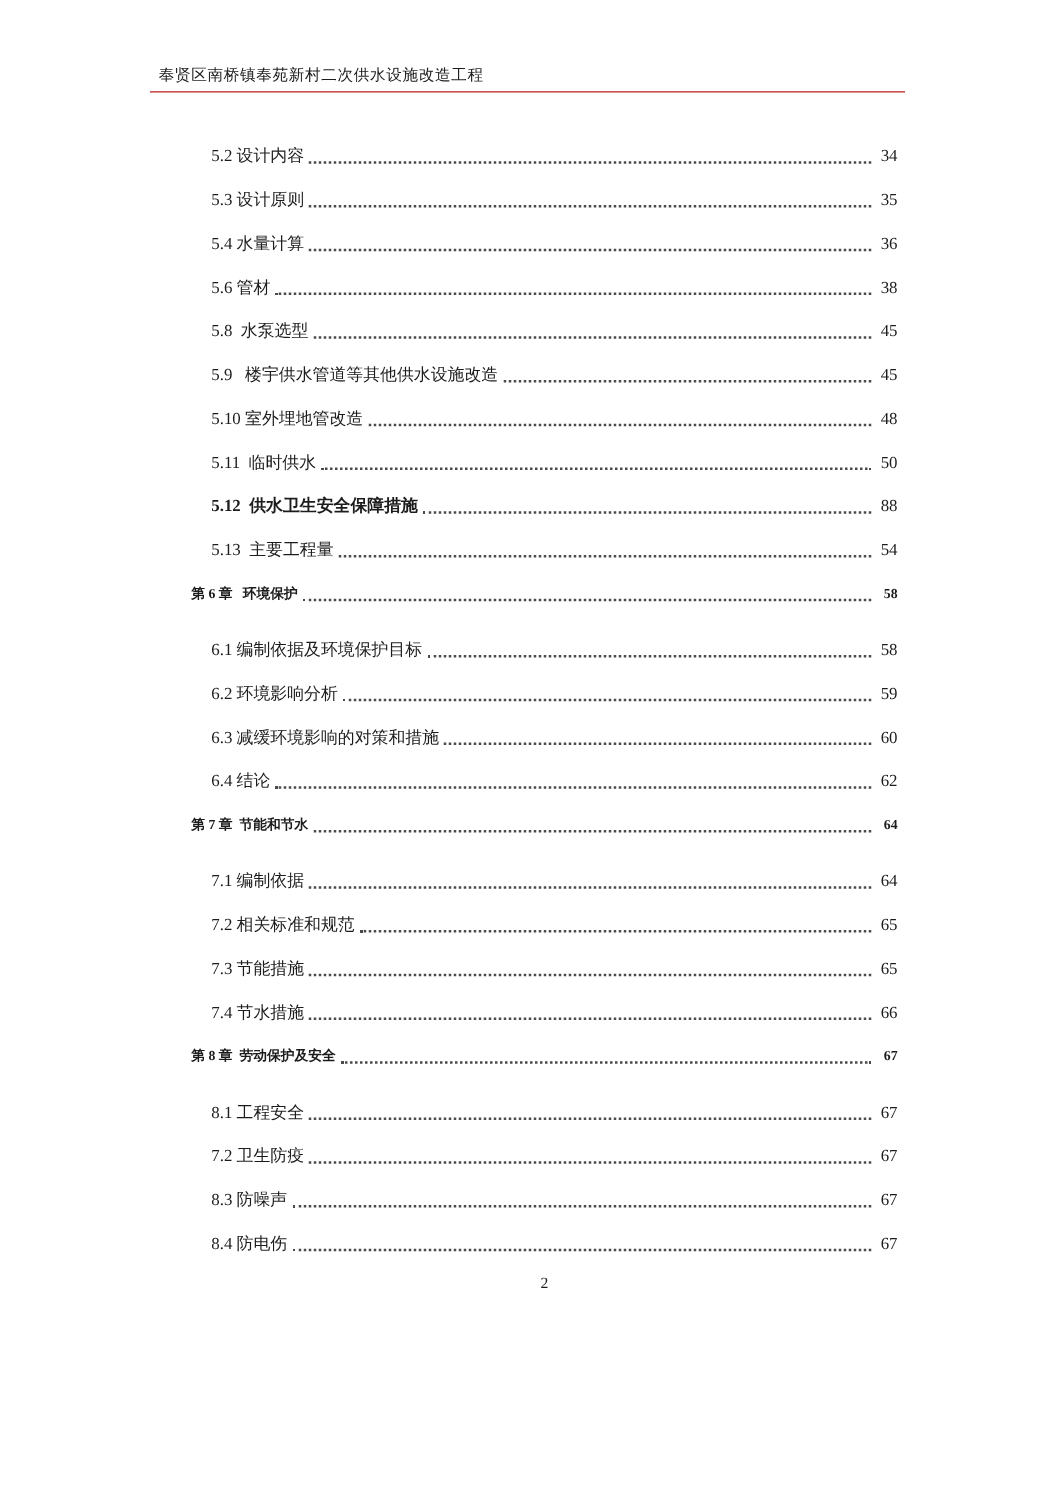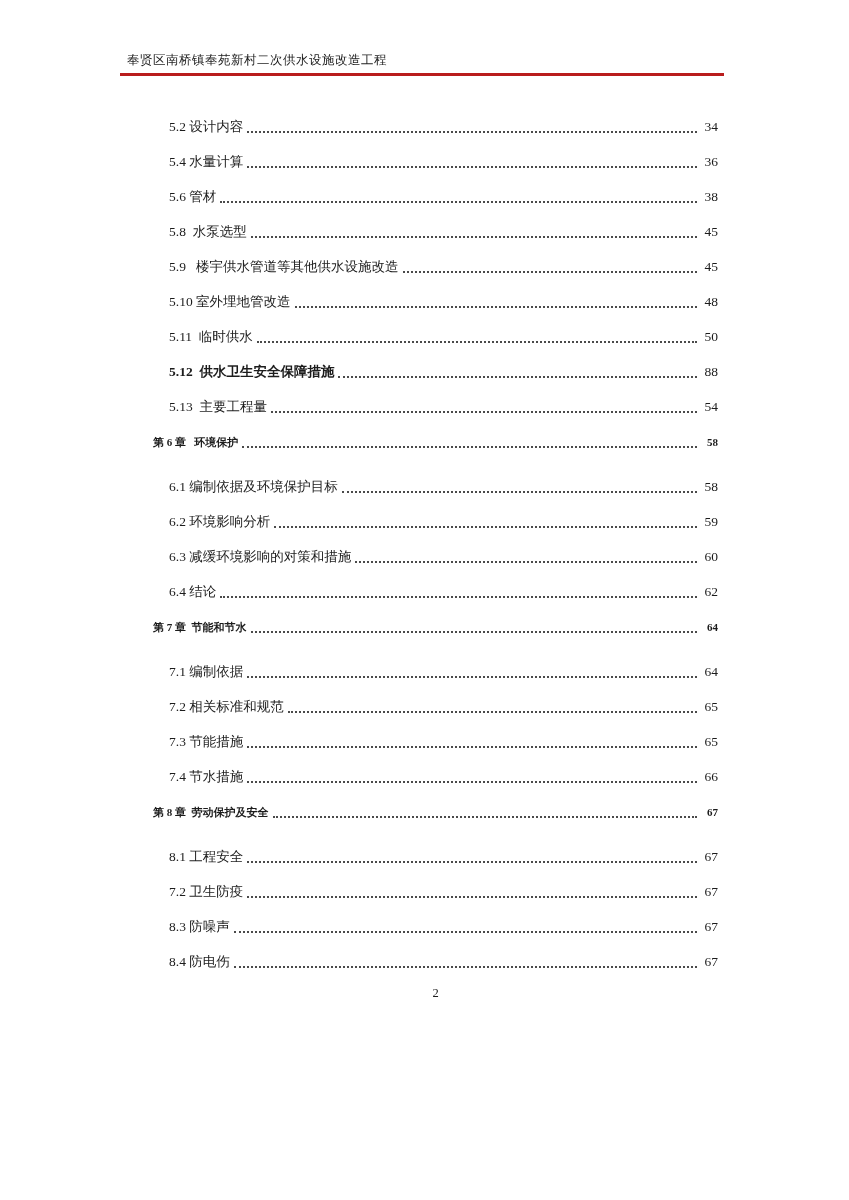--- a/index.html
+++ b/index.html
@@ -13,21 +13,21 @@
     height: 1200px;
     background: #ffffff;
     font-family: "Liberation Serif", "DejaVu Serif", serif;
     color: #1c1c1c;
     overflow: hidden;
     box-sizing: border-box;
   }
   .doc-header {
     margin: 53px 125px 0 120px;
     padding-bottom: 5px;
-    border-bottom: 3px solid #b91c1c;
+    border-bottom: 1px solid #b91c1c;
   }
   .doc-header-text {
     display: block;
     padding-left: 7px;
     font-size: 12.5px;
     line-height: 15px;
     letter-spacing: 0.5px;
     white-space: pre;
   }
   .toc {
@@ -89,20 +89,25 @@
   </div>
 
   <div class="toc">
 
     <div class="toc-row sub">
       <span class="toc-label">5.2 设计内容</span>
       <span class="toc-leader"></span>
       <span class="toc-page">34</span>
     </div>
 
+    <div class="toc-row sub">
+      <span class="toc-label">5.3 设计原则</span>
+      <span class="toc-leader"></span>
+      <span class="toc-page">35</span>
+    </div>
 
     <div class="toc-row sub">
       <span class="toc-label">5.4 水量计算</span>
       <span class="toc-leader"></span>
       <span class="toc-page">36</span>
     </div>
 
 
     <div class="toc-row sub">
       <span class="toc-label">5.6 管材</span>

